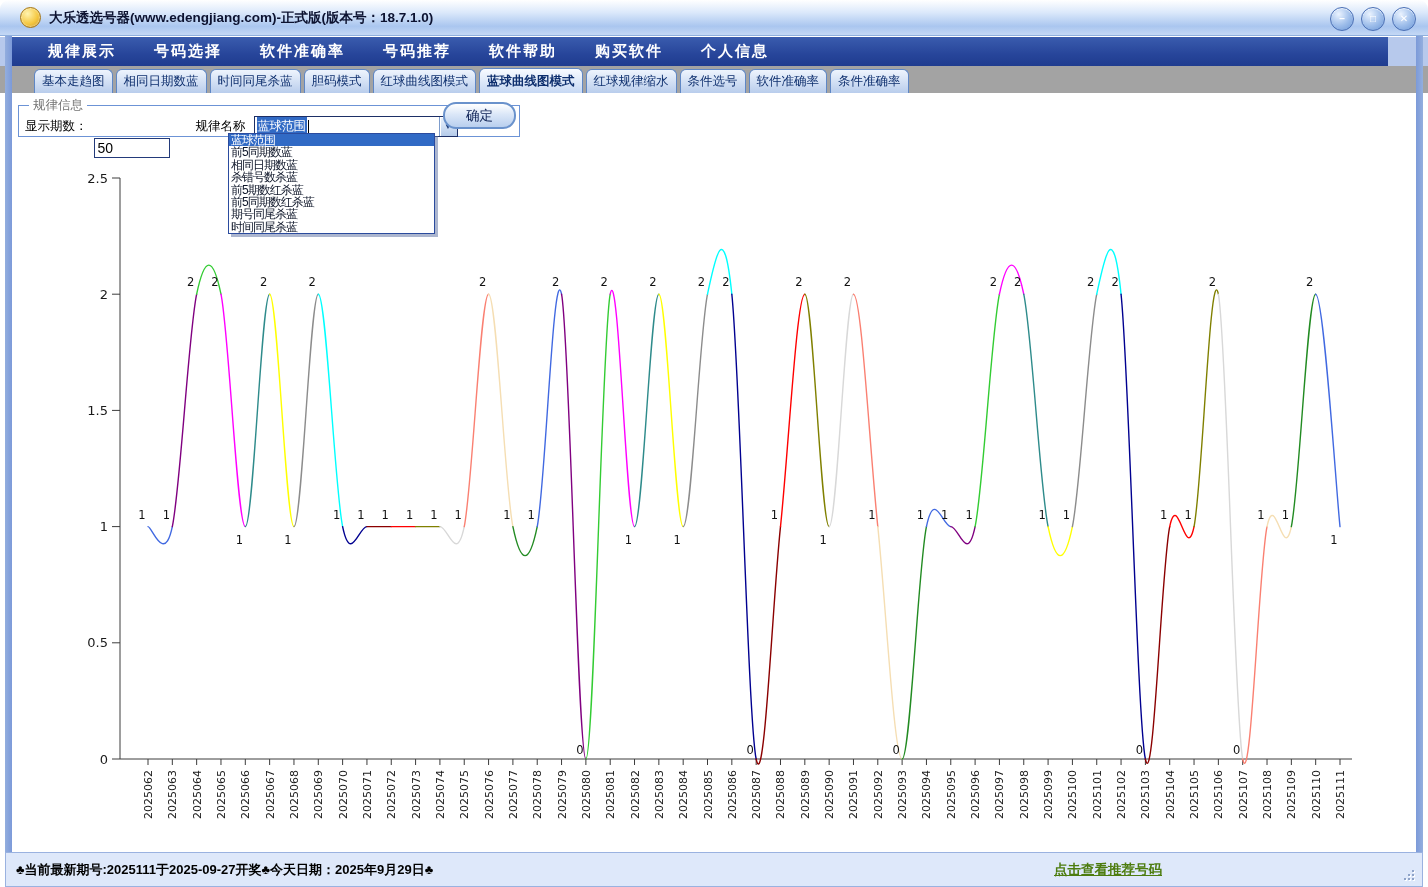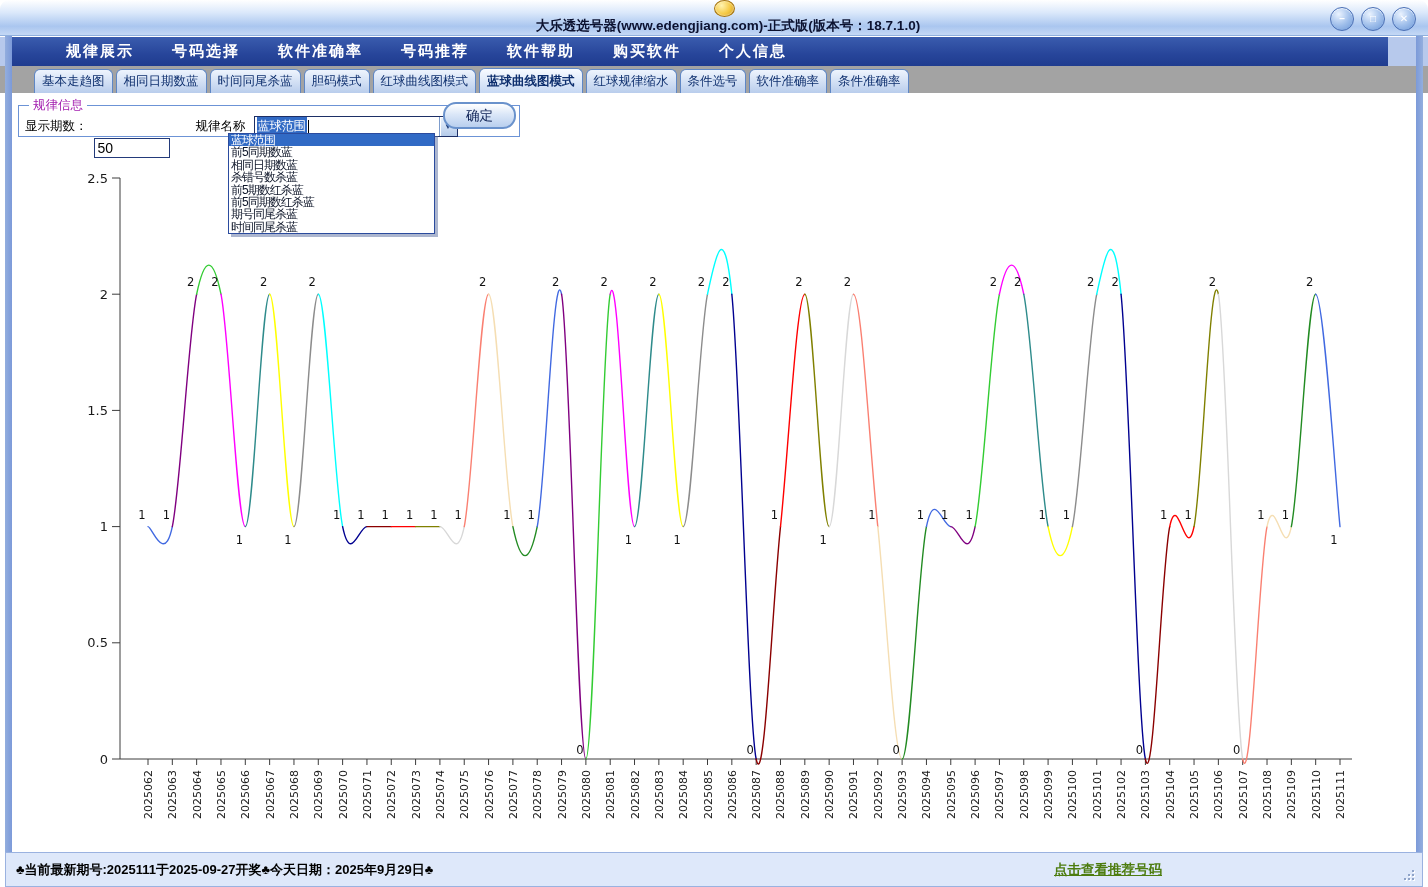--- a/index.html
+++ b/index.html
@@ -1,51 +1,51 @@
 <!DOCTYPE html>
 <html><head>
 <meta charset="utf-8">
 <style>
   html,body{margin:0;padding:0;background:#fff;font-family:"Liberation Sans","DejaVu Sans",sans-serif;}
   .window{position:relative;width:1428px;height:887px;background:#fff;overflow:hidden;border-radius:9px 9px 0 0;}
   
   .titlebar{position:absolute;left:0;top:0;width:100%;height:36px;
     background:linear-gradient(#ffffff,#dce9fb 35%,#aac6ef 75%,#c4d8f5);
-    border-bottom:1px solid #8fb0de;display:flex;align-items:center;padding-left:20px;box-sizing:border-box;flex-direction:column;}
+    border-bottom:1px solid #8fb0de;display:flex;align-items:center;padding-left:20px;box-sizing:border-box;}
   .app-icon{width:19px;height:19px;border-radius:50%;
     background:radial-gradient(circle at 35% 30%,#fff3b0,#f5c842 55%,#c8921a);
     border:1px solid #a57512;box-shadow:inset 0 0 2px #fff;}
   .title-text{margin-left:8px;font-size:13.5px;font-weight:bold;color:#0c1230;}
   .win-btns{position:absolute;right:12px;top:7px;display:flex;gap:7px;}
   .win-btn{width:22px;height:22px;border-radius:50%;border:1px solid #4a6fb4;
     background:radial-gradient(circle at 35% 28%,#eaf3ff,#9dbdea 55%,#6b97d6);
     color:#fff;font-size:10px;font-weight:bold;display:flex;align-items:center;justify-content:center;
     box-shadow:inset 0 1px 1px #ffffffcc;cursor:pointer;line-height:1;}
   
   .menurow{position:absolute;left:0;top:37px;width:100%;height:29px;background:#b7c9ec;display:flex;}
   .menuband{margin-left:12px;width:1376px;background:linear-gradient(#3a5cae,#27459a 60%,#1f3c8f);
-    display:flex;align-items:center;gap:38px;padding-left:54px;box-sizing:border-box;}
+    display:flex;align-items:center;gap:38px;padding-left:36px;box-sizing:border-box;}
   .menu-item{color:#ffffff;font-size:15px;font-weight:bold;letter-spacing:2px;cursor:pointer;white-space:nowrap;}
   
   .tabstrip{position:absolute;left:0;top:66px;width:100%;height:27px;background:#a3a3a3;
     display:flex;align-items:flex-end;padding-left:34px;box-sizing:border-box;gap:3px;}
   .tab{background:linear-gradient(#eef4fd,#b9cdec);border:1px solid #5f87c5;border-bottom:none;
     border-radius:6px 6px 0 0;padding:3px 7px 3px;font-size:12.5px;color:#0e2f6e;cursor:pointer;white-space:nowrap;}
   .tab.active{background:linear-gradient(#f8fbff,#c6d8f3);padding-top:4px;font-weight:bold;}
   
   .frame-left,.frame-right{position:absolute;top:36px;bottom:7px;width:7px;
     background:linear-gradient(90deg,#93aede,#7c9ad9);}
   .frame-left{left:5px;}
   .frame-right{right:5px;background:linear-gradient(90deg,#7c9ad9,#93aede);}
   .frame-bottom{position:absolute;left:5px;right:5px;bottom:0;height:7px;background:linear-gradient(#9cb6e6,#5b82c4);}
   .content{position:absolute;left:12px;top:93px;width:1404px;height:751px;background:#ffffff;}
   
   .groupbox{position:absolute;left:18px;top:97px;width:502px;height:40px;border:1px solid #6c93d6;
     margin:0;padding:2px 6px 4px;box-sizing:border-box;}
-  .groupbox legend{font-size:12.5px;color:#a21caf;padding:0 4px;margin-left:4px;}
+  .groupbox legend{font-size:12.5px;color:#737373;padding:0 4px;margin-left:4px;}
   .grouprow{display:flex;align-items:center;height:24px;margin-top:-2px;}
   .lbl{font-size:12.5px;color:#000;white-space:nowrap;}
   .inp{width:68px;height:16px;border:1px solid #233a7a;font-size:14px;padding:1px 3px;margin-left:6px;
     font-family:"Liberation Sans","DejaVu Sans",sans-serif;margin-top:43px;}
   .lbl2{margin-left:26px;}
   .combo{margin-left:8px;width:204px;height:21px;border:1px solid #1d2f66;background:#fff;
     display:flex;align-items:stretch;cursor:pointer;box-sizing:border-box;}
   .combo-text{flex:1;display:flex;align-items:center;padding-left:2px;font-size:12.5px;overflow:hidden;}
   .combo-sel{background:#316ac5;color:#fff;letter-spacing:-0.5px;padding:1px 1px;}
   .caret{display:inline-block;width:1px;height:13px;background:#000;margin-left:1px;}

